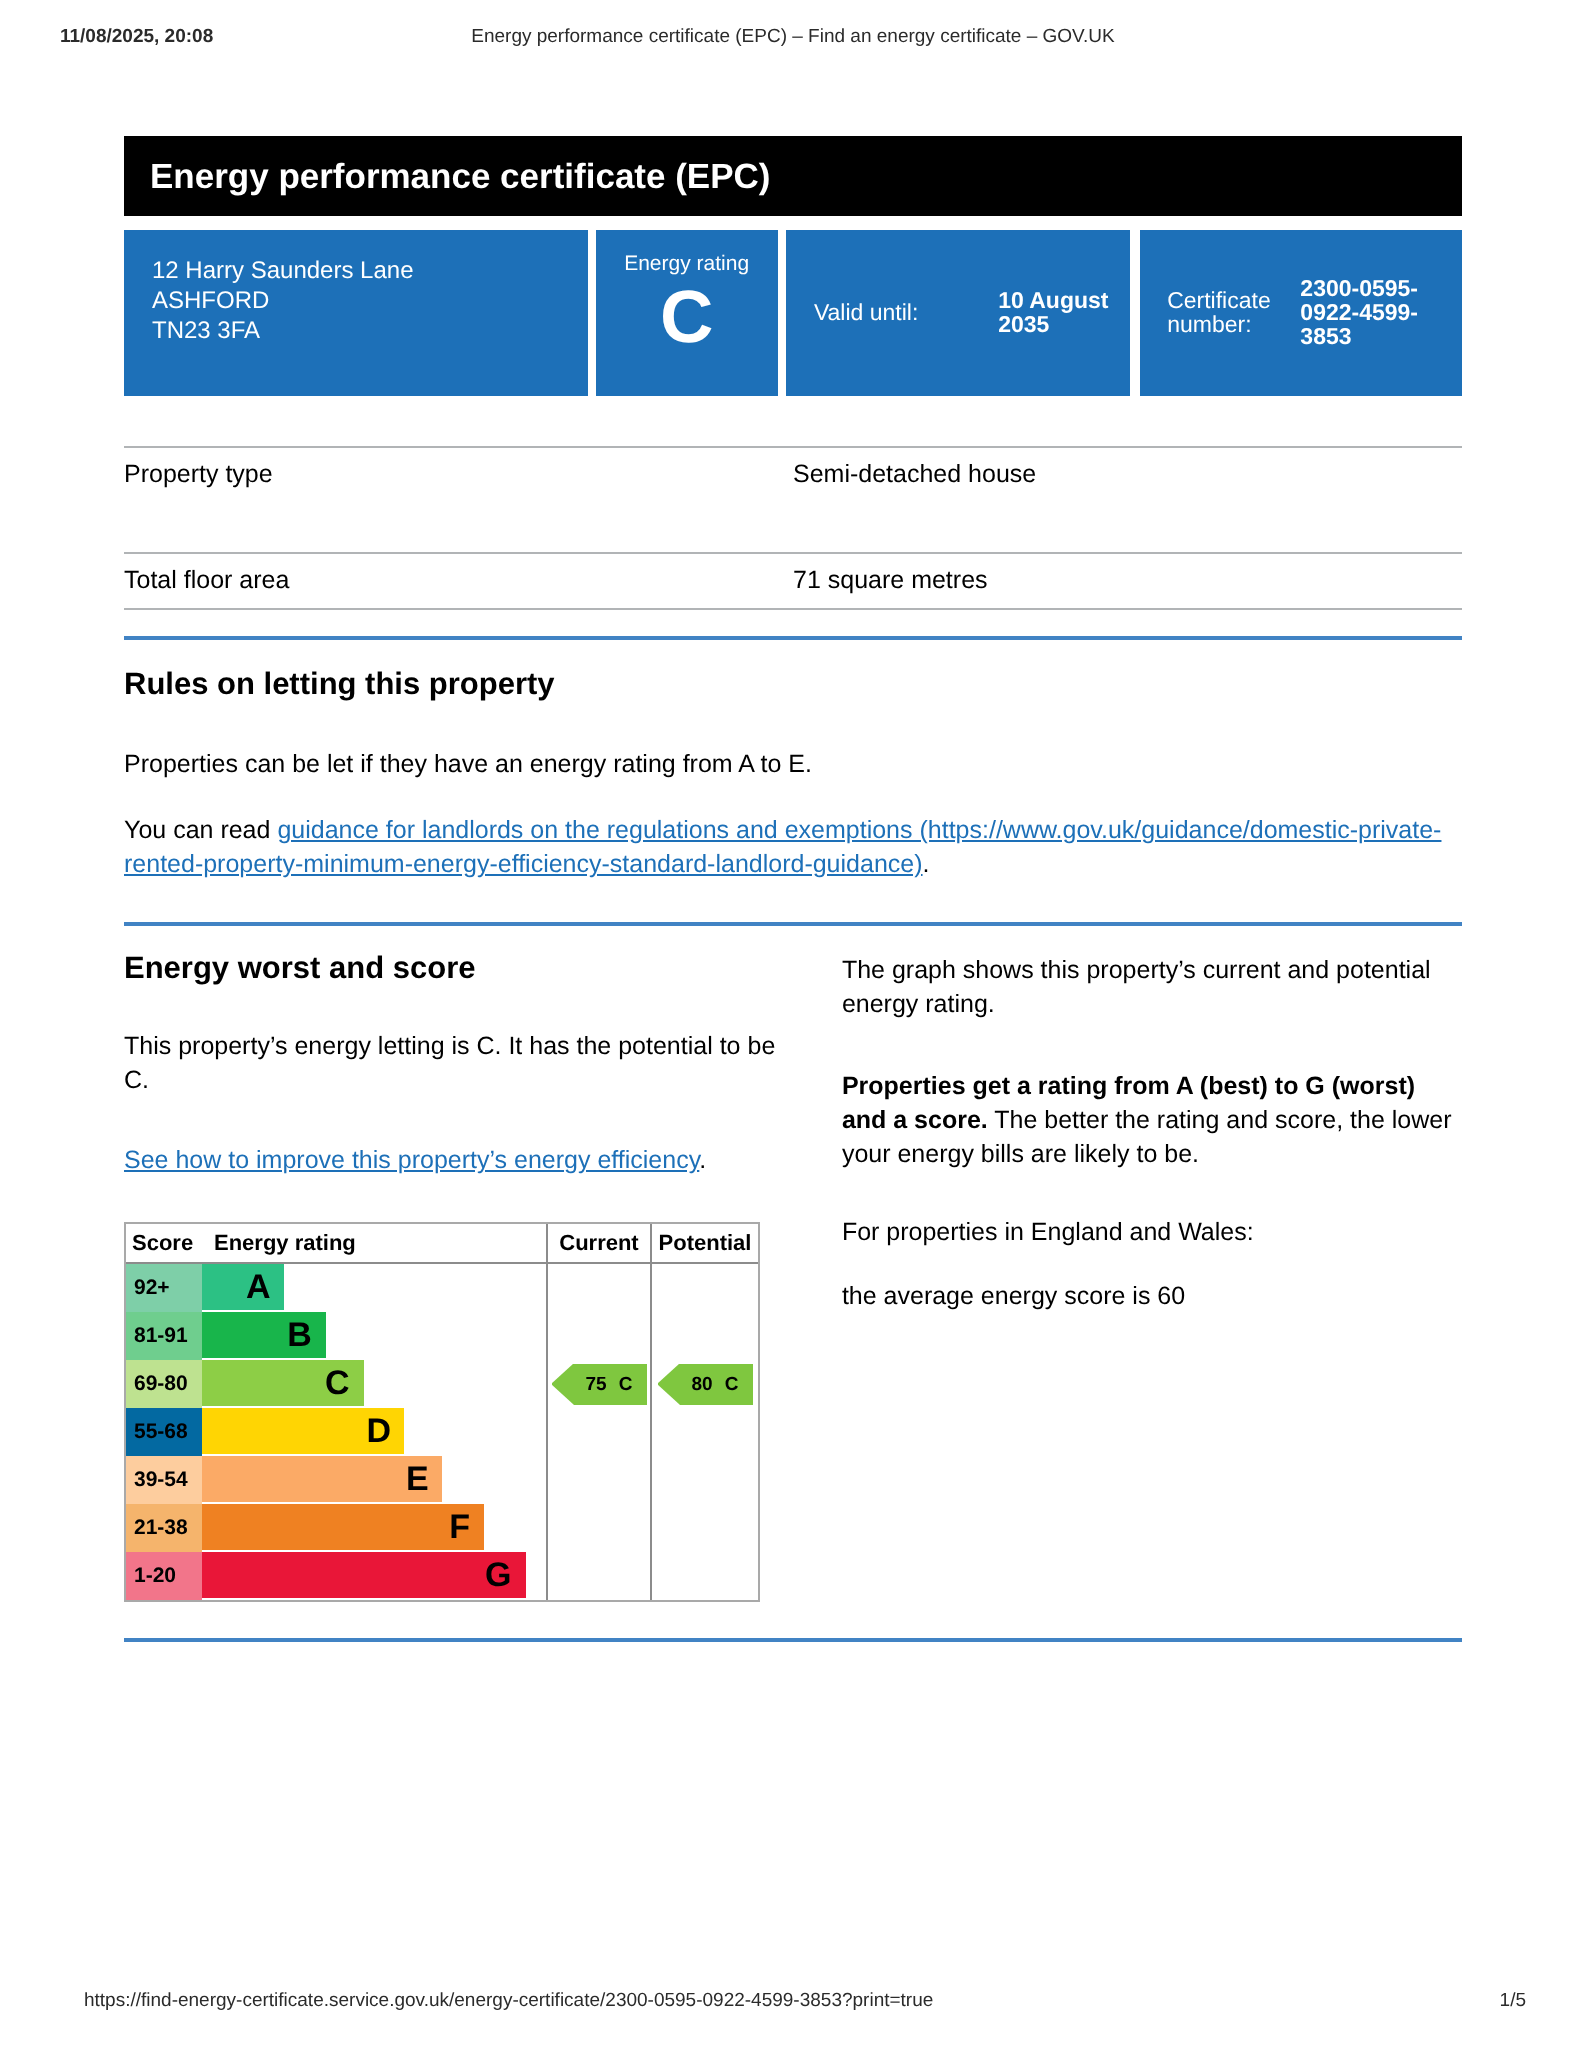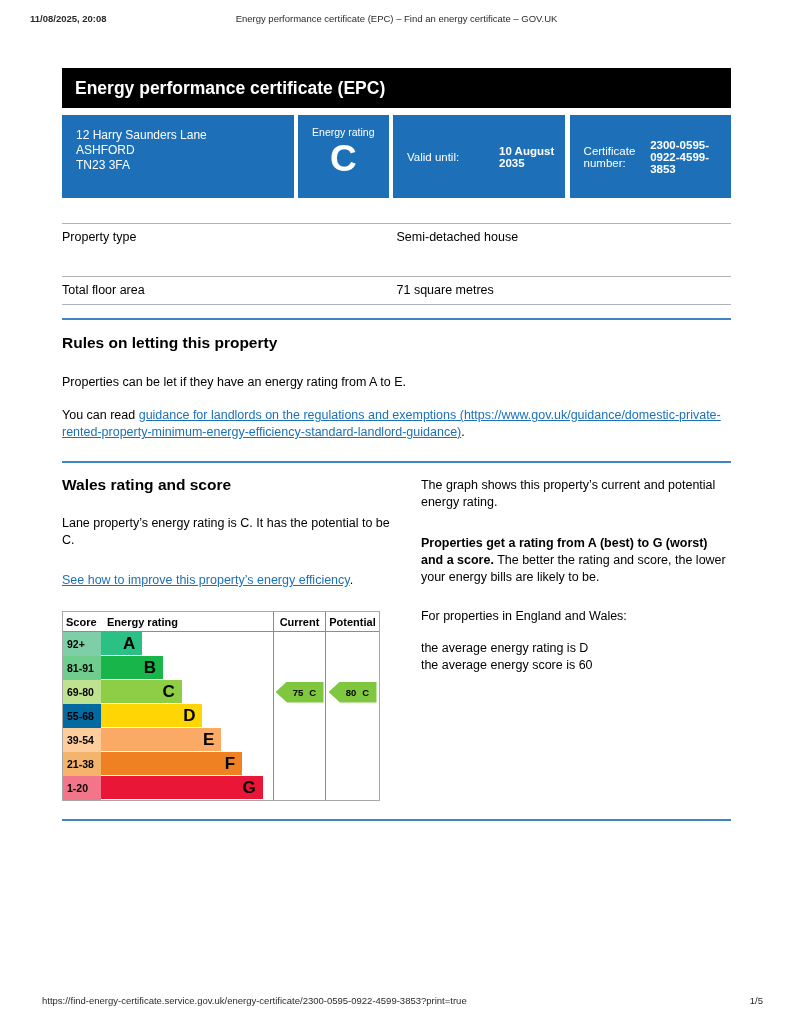--- a/index.html
+++ b/index.html
@@ -124,22 +124,22 @@
     <hr class="blue-rule rule-1">
 
     <h2 class="letting-heading">Rules on letting this property</h2>
     <p class="letting-p1">Properties can be let if they have an energy rating from A to E.</p>
     <p class="letting-p2"><span>You can read </span><a href="#">guidance for landlords on the regulations and exemptions (https://www.gov.uk/guidance/domestic-private-rented-property-minimum-energy-efficiency-standard-landlord-guidance)</a><span>.</span></p>
 
     <hr class="blue-rule rule-2">
 
     <div class="two-col">
       <div class="col-left">
-        <h2>Wales rating and score</h2>
-        <p class="cl-p1">Lane property’s energy rating is C. It has the potential to be C.</p>
+        <h2>Energy worst and score</h2>
+        <p class="cl-p1">This property’s energy letting is C. It has the potential to be C.</p>
         <p class="cl-link"><a href="#">See how to improve this property’s energy efficiency</a><span>.</span></p>
 
         <div class="epc-chart">
           <div class="chart-grid">
             <div class="hc hc-score">Score</div>
             <div class="hc hc-rating">Energy rating</div>
             <div class="hc hc-current">Current</div>
             <div class="hc hc-potential">Potential</div>
 
             <div class="score-cell" style="background: rgb(126, 207, 168);">92+</div>
@@ -202,21 +202,20 @@
             <div class="cp-cell"></div>
           </div>
         </div>
       </div>
 
       <div class="col-right">
         <p class="cr-p1">The graph shows this property’s current and potential energy rating.</p>
         <p class="cr-p2"><strong>Properties get a rating from A (best) to G (worst) and a score.</strong><span> The better the rating and score, the lower your energy bills are likely to be.</span></p>
         <p class="cr-p3">For properties in England and Wales:</p>
         <div class="cr-list">
-          <div>the average energy rating is D</div>
           <div>the average energy score is 60</div>
         </div>
       </div>
     </div>
 
     <hr class="blue-rule rule-3">
 
   </div>
 
   <div class="print-footer">

